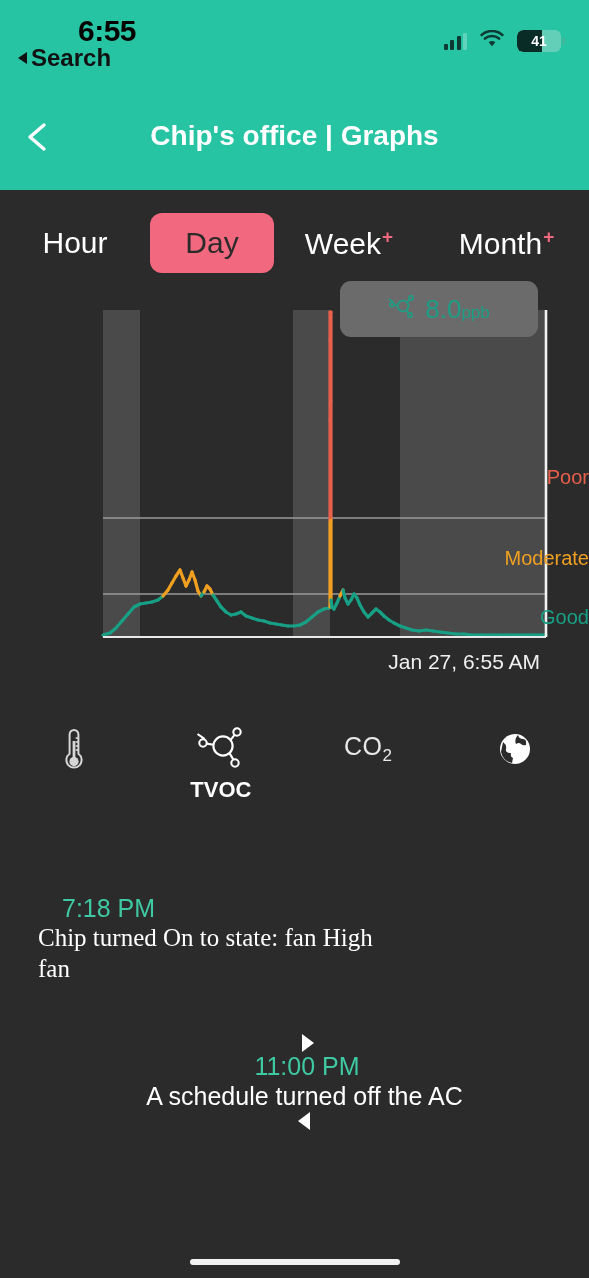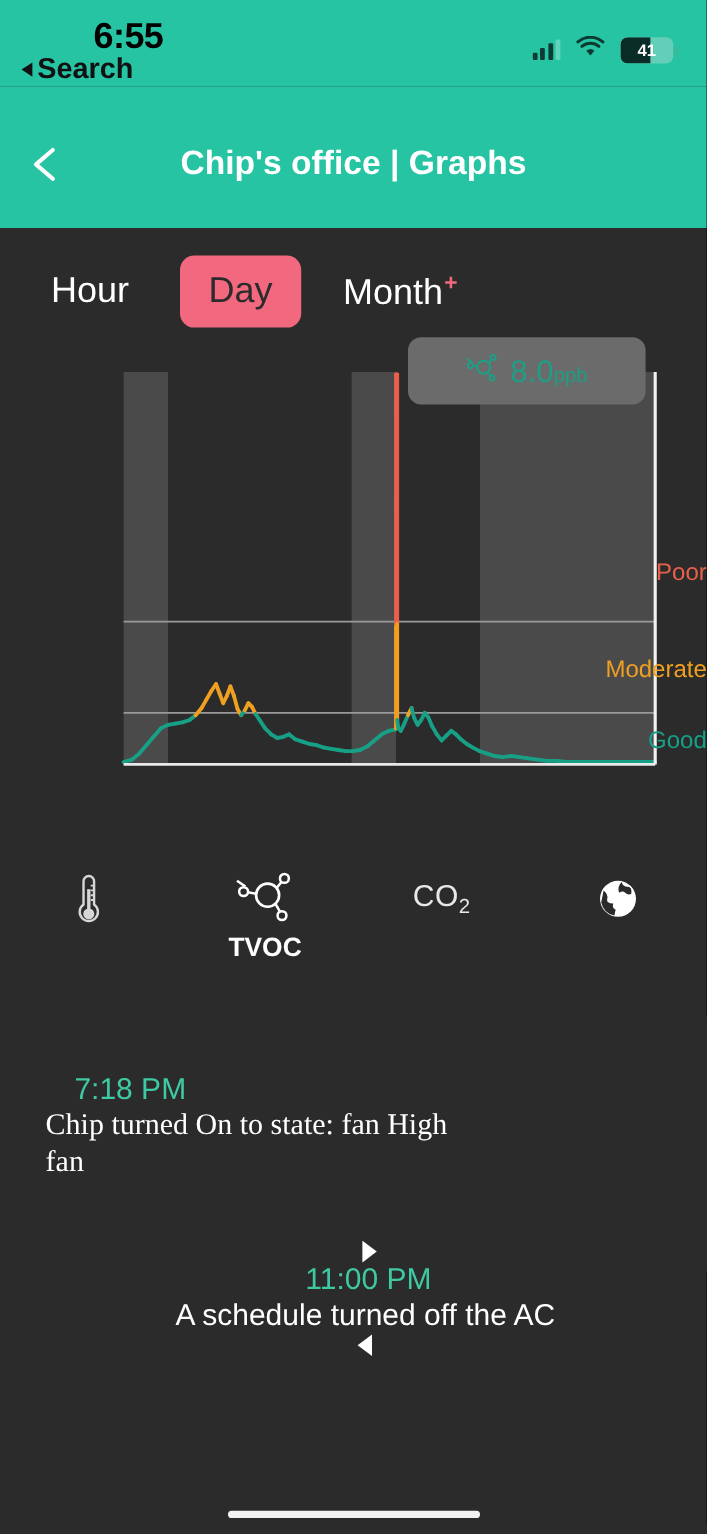--- a/index.html
+++ b/index.html
@@ -137,21 +137,21 @@
   .tab {
     position: relative;
     font-size: 30px;
     color: #fff;
     padding: 13px 0;
     text-align: center;
     cursor: pointer;
     white-space: nowrap;
   }
   .tab.t-hour  { width: 150px; }
-  .tab.t-day   { width: 101px; }
+  .tab.t-day   { width: 124px; }
   .tab.t-week  { width: 150px; }
   .tab.t-month { width: 165px; }
   .tab.active {
     background: #f2697f;
     color: #2b2b2b;
     border-radius: 12px;
   }
   .tab sup {
     color: #f2697f;
     font-size: 19px;
@@ -333,20 +333,23 @@
     </div>
     <div class="nav-title">Chip's office | Graphs</div>
   </div>
 
   <div class="tabs">
     <div class="tab t-hour">
       <span>Hour</span>
     </div>
     <div class="tab t-day active">
       <span>Day</span>
+    </div>
+    <div class="tab t-week">
+      <span>Week</span><sup>+</sup>
     </div>
     <div class="tab t-month">
       <span>Month</span><sup>+</sup>
     </div>
   </div>
 
   <div class="chart-wrap">
     <svg id="chart-svg" width="589" height="360" viewBox="0 290 589 360" style="position:absolute;left:0;top:0;">
       <g>
           <rect x="103" y="310" width="37" height="327" fill="#4a4a4a"></rect>
@@ -472,20 +475,21 @@
         <circle cx="22" cy="21" r="2.1" fill="none" stroke="#1d9e85" stroke-width="1.6"></circle>
         <line x1="6" y1="10.8" x2="10" y2="11.5" stroke="#1d9e85" stroke-width="1.6"></line>
         <line x1="19" y1="8.6" x2="21.4" y2="5.8" stroke="#1d9e85" stroke-width="1.6"></line>
         <line x1="18.3" y1="15.6" x2="20.8" y2="19.2" stroke="#1d9e85" stroke-width="1.6"></line>
         <line x1="1" y1="5" x2="5" y2="7.6" stroke="#1d9e85" stroke-width="1.6"></line>
       </svg>
     </span>
     <span class="val"><span>8.0</span><span class="unit">ppb</span></span>
   </div>
 
+  <div class="chart-date">Jan 27, 6:55 AM</div>
 
   <div class="sensors">
     <div class="sensor">
       <span class="glyph">
         <svg width="22" height="44" viewBox="0 0 22 44">
           <path d="M11 3 a4.4 4.4 0 0 1 4.4 4.4 v19.4 a7.6 7.6 0 1 1 -8.8 0 V7.4 A4.4 4.4 0 0 1 11 3 Z" fill="none" stroke="#d6d6d6" stroke-width="2"></path>
           <circle cx="11" cy="34.6" r="4.6" fill="#d6d6d6"></circle>
           <rect x="9.6" y="14" width="2.8" height="19" fill="#d6d6d6"></rect>
           <line x1="12.6" y1="11" x2="15.4" y2="11" stroke="#d6d6d6" stroke-width="1.6"></line>
           <line x1="12.6" y1="15" x2="15.4" y2="15" stroke="#d6d6d6" stroke-width="1.6"></line>

